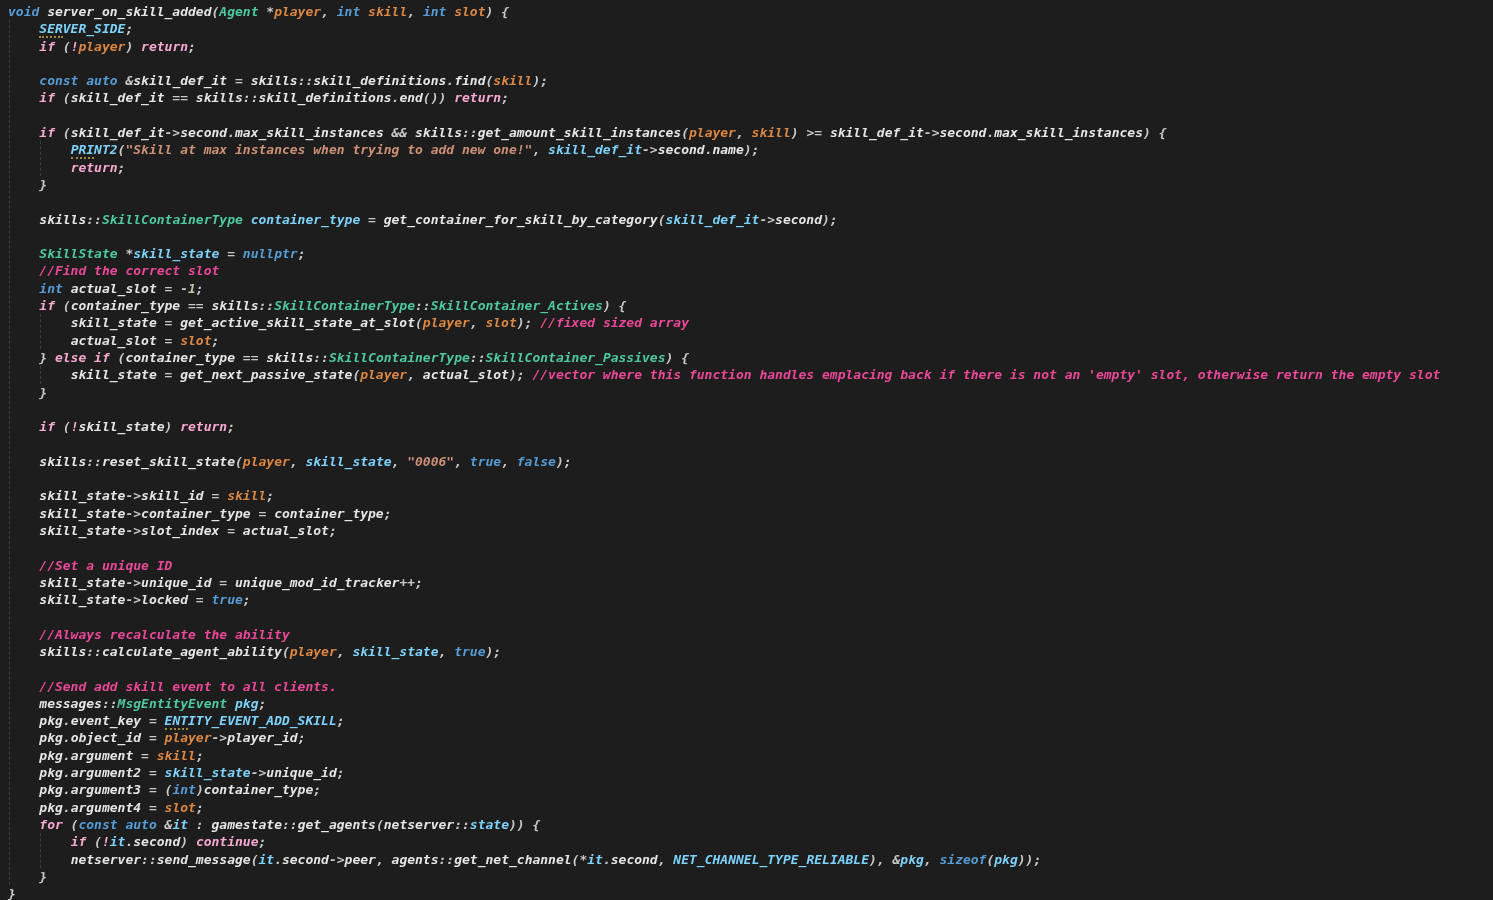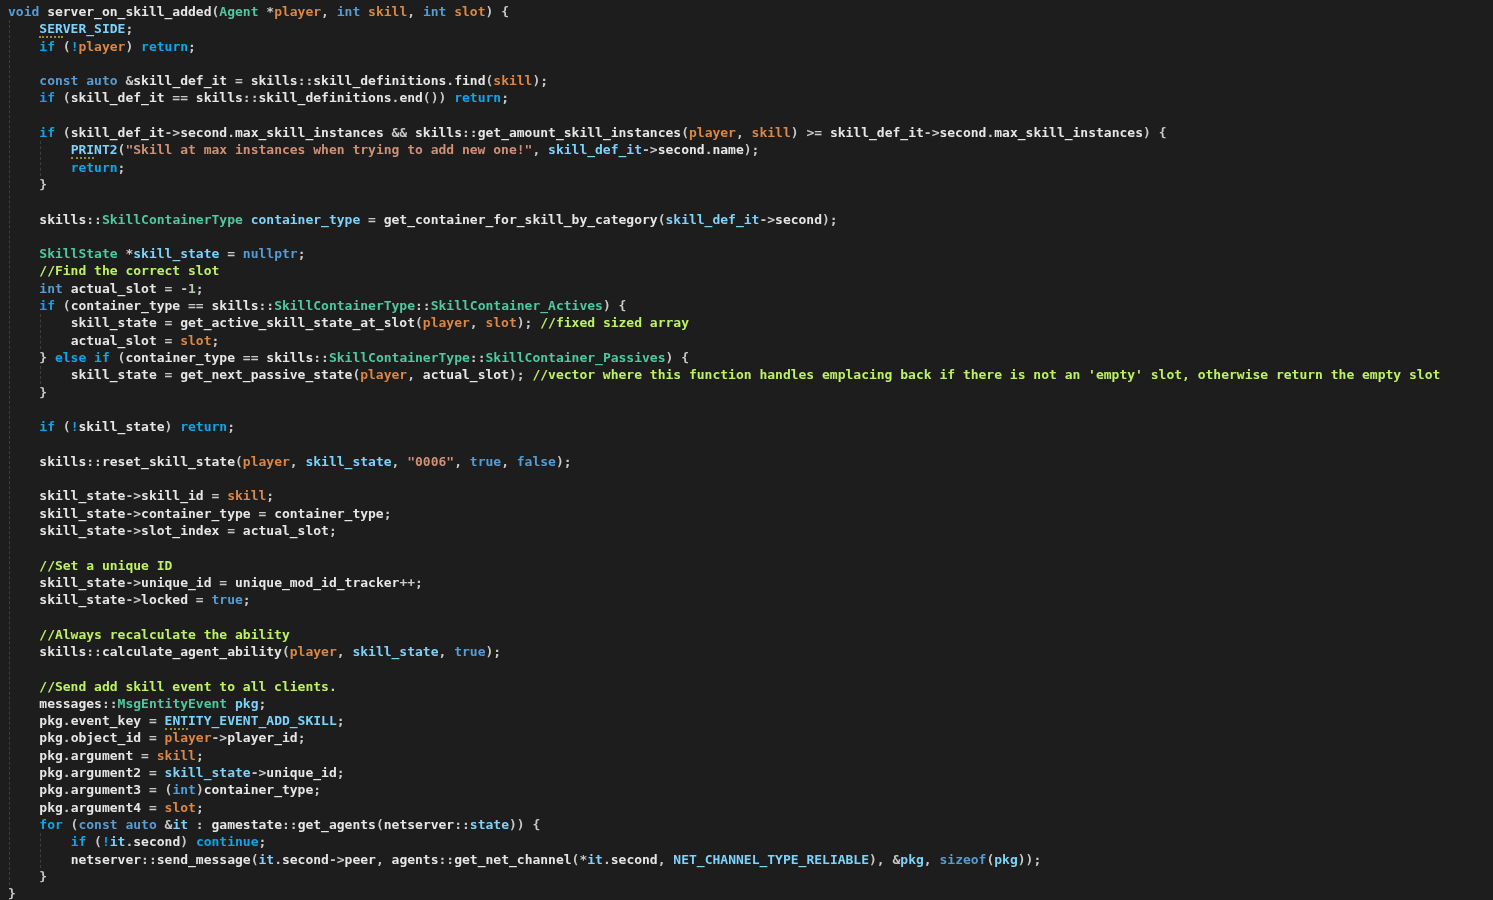--- a/index.html
+++ b/index.html
@@ -13,30 +13,30 @@
     position:relative;
     font-family:"DejaVu Sans Mono", monospace;
     font-weight:bold;
     font-size:13px;
     line-height:17.3px;
     white-space:pre;
     padding:3px 0 0 8px;
     color:#C9C9C9;
     z-index:2;
   }
-  .line{height:17.3px;}
+  .line{height:17.3px;font-style:italic;}
   .tok-kw   {color:#569CD6;}
-  .tok-ctrl {color:#0ea5e9;}
+  .tok-ctrl {color:#f9a8d4;}
   .tok-type {color:#4EC9A0;}
   .tok-id   {color:#E6E6E6;}
   .tok-pu   {color:#C9C9C9;}
   .tok-param{color:#DD8742;}
   .tok-str  {color:#CE9178;}
   .tok-lb   {color:#7dd3fc;}
-  .tok-com  {color:#bef264;}
+  .tok-com  {color:#ec4899;}
   .tok-num  {color:#B5CEA8;}
   .dots{border-bottom:2px dotted #A08A3D;padding-bottom:0px;}
   .guide{
     position:absolute;
     width:0;
     border-left:1px dashed #3E3E3E;
     z-index:1;
   }
 </style>
 </head>

